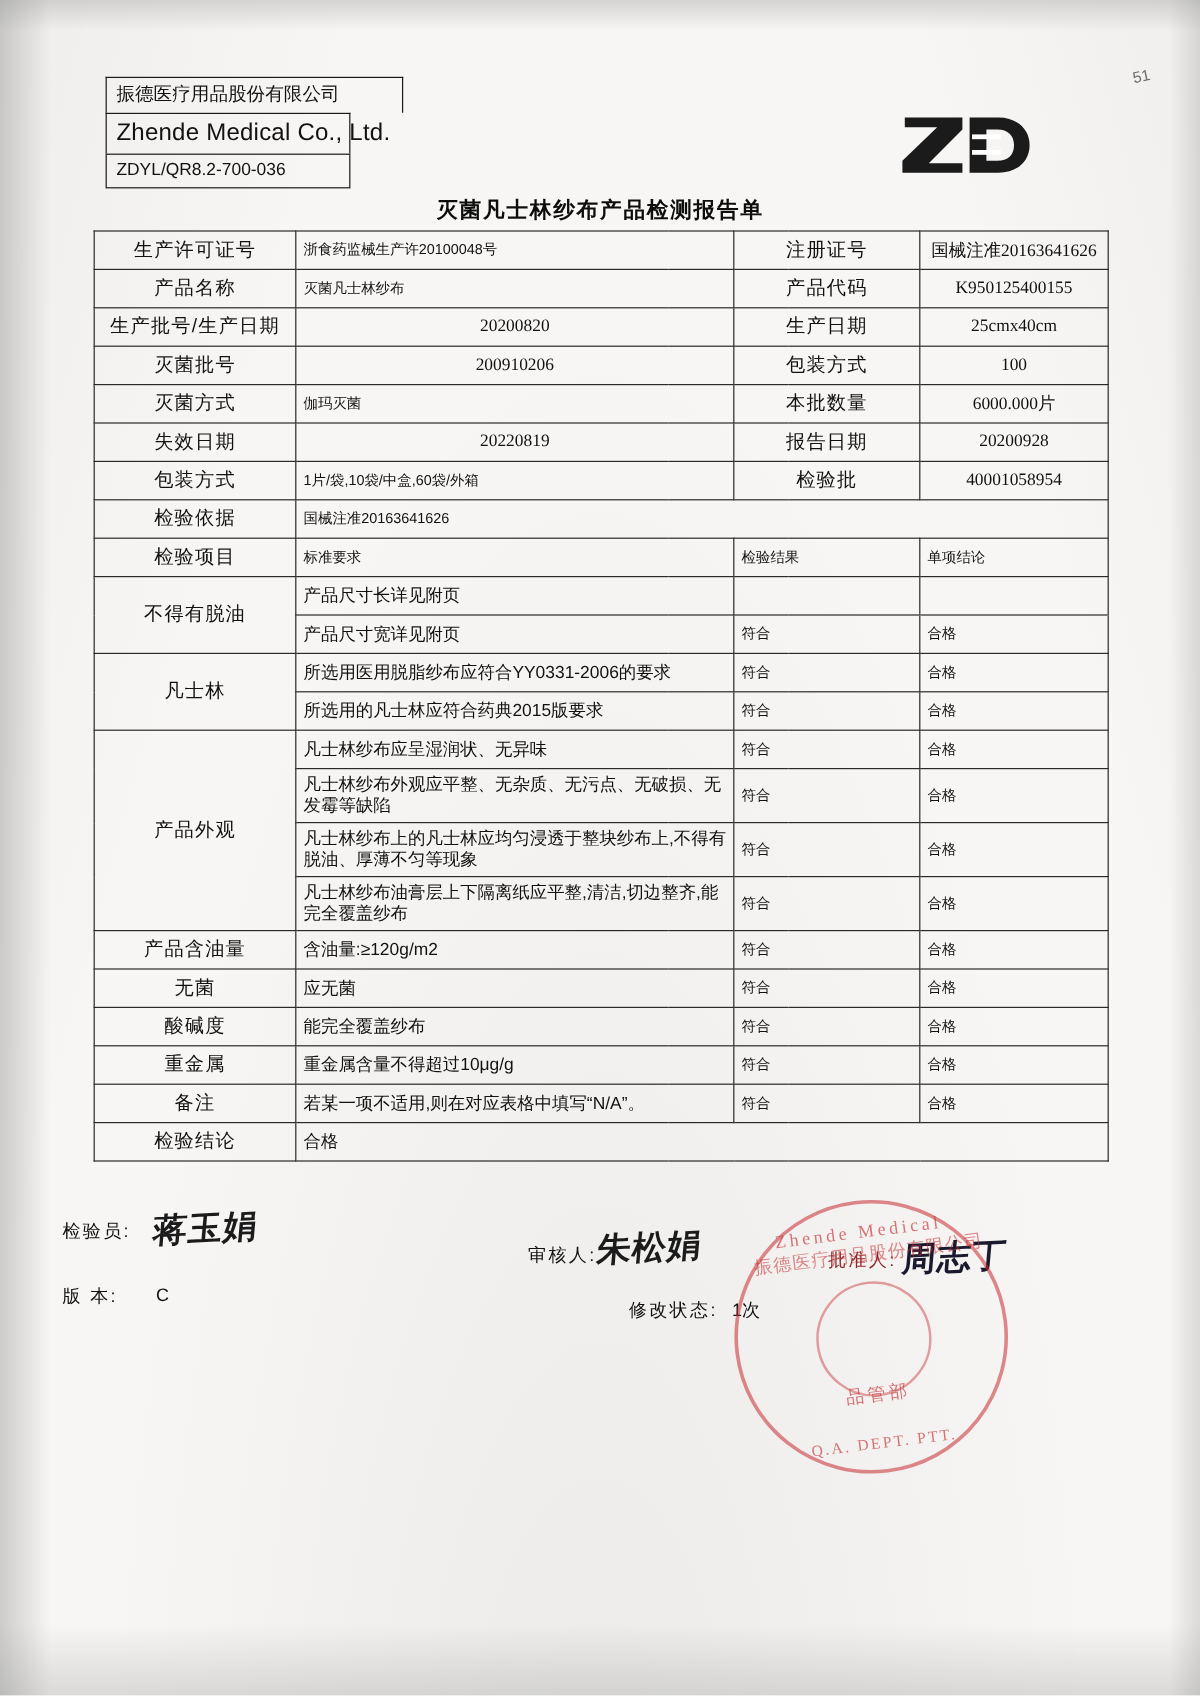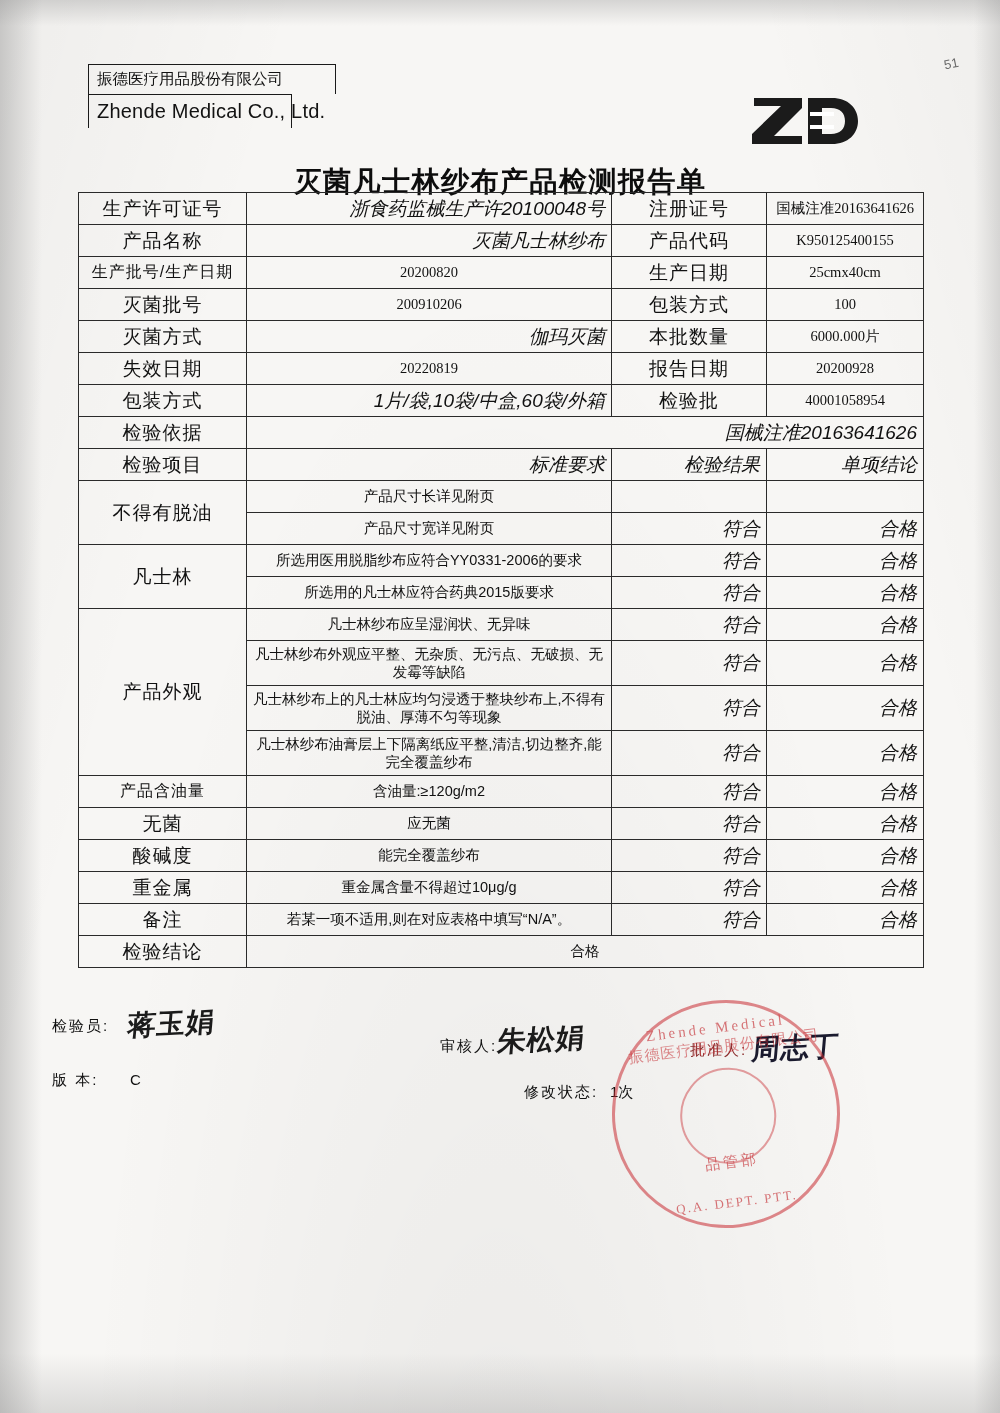--- a/index.html
+++ b/index.html
@@ -84,21 +84,21 @@
     color: #6b6b6b;
     transform: rotate(-12deg);
   }
 
   
   .doc-title {
     position: absolute;
     left: 0; right: 0;
     top: 163px;
     text-align: center;
-    font-size: 28px;
+    font-size: 18px;
     font-weight: 700;
     letter-spacing: 1.5px;
     color: #0d0d0d;
   }
 
   
   table.report {
     position: absolute;
     left: 78px;
     top: 192px;
@@ -110,24 +110,24 @@
   table.report td {
     border: 1px solid #2a2a2a;
     padding: 0 6px;
     height: 31px;
     vertical-align: middle;
     color: #111;
   }
   .lbl {
     text-align: center;
     letter-spacing: 1px;
-    font-size: 19px;
-  }
-  .val-c { text-align: right; font-size: 19px; font-style: italic; }
-  .val-l { text-align: center; padding-left: 10px; font-size: 14.5px; }
+    font-size: 16px;
+  }
+  .val-c { text-align: left; font-size: 12px; }
+  .val-l { text-align: left; padding-left: 10px; font-size: 14.5px; }
   .val-num { text-align: center; font-size: 14.5px; font-family: "Liberation Serif", serif; }
   .tight { line-height: 1.25; }
   .small { font-size: 16px; }
 
   
   .footer { position: absolute; left: 0; right: 0; top: 1005px; height: 120px; }
   .f-lbl {
     position: absolute;
     font-size: 15px;
     letter-spacing: 2px;
@@ -206,20 +206,21 @@
 
 <div class="page">
   <div class="edge-left"></div>
   <div class="edge-top"></div>
   <div class="edge-right"></div>
   <div class="edge-bottom"></div>
 
   <div class="hdr-box">
     <div class="hdr-line l1">振德医疗用品股份有限公司</div>
     <div class="hdr-line l2">Zhende Medical Co., Ltd.</div>
+    <div class="hdr-line l3">ZDYL/QR8.2-700-036</div>
   </div>
 
   <div class="logo">
     <svg width="110" height="56" viewBox="0 0 110 56">
       <g fill="#1b1b1b">
         <path d="M4 6 L52 6 L52 16 L24 44 L52 44 L52 52 L2 52 L2 42 L31 14 L4 14 Z"></path>
         <path d="M58 6 L82 6 C98 6 108 16 108 29 C108 42 98 52 82 52 L58 52 Z M72 16 L72 42 L81 42 C90 42 95 37 95 29 C95 21 90 16 81 16 Z"></path>
       </g>
       <g fill="#ffffff">
         <rect x="60" y="20" width="24" height="4"></rect>

